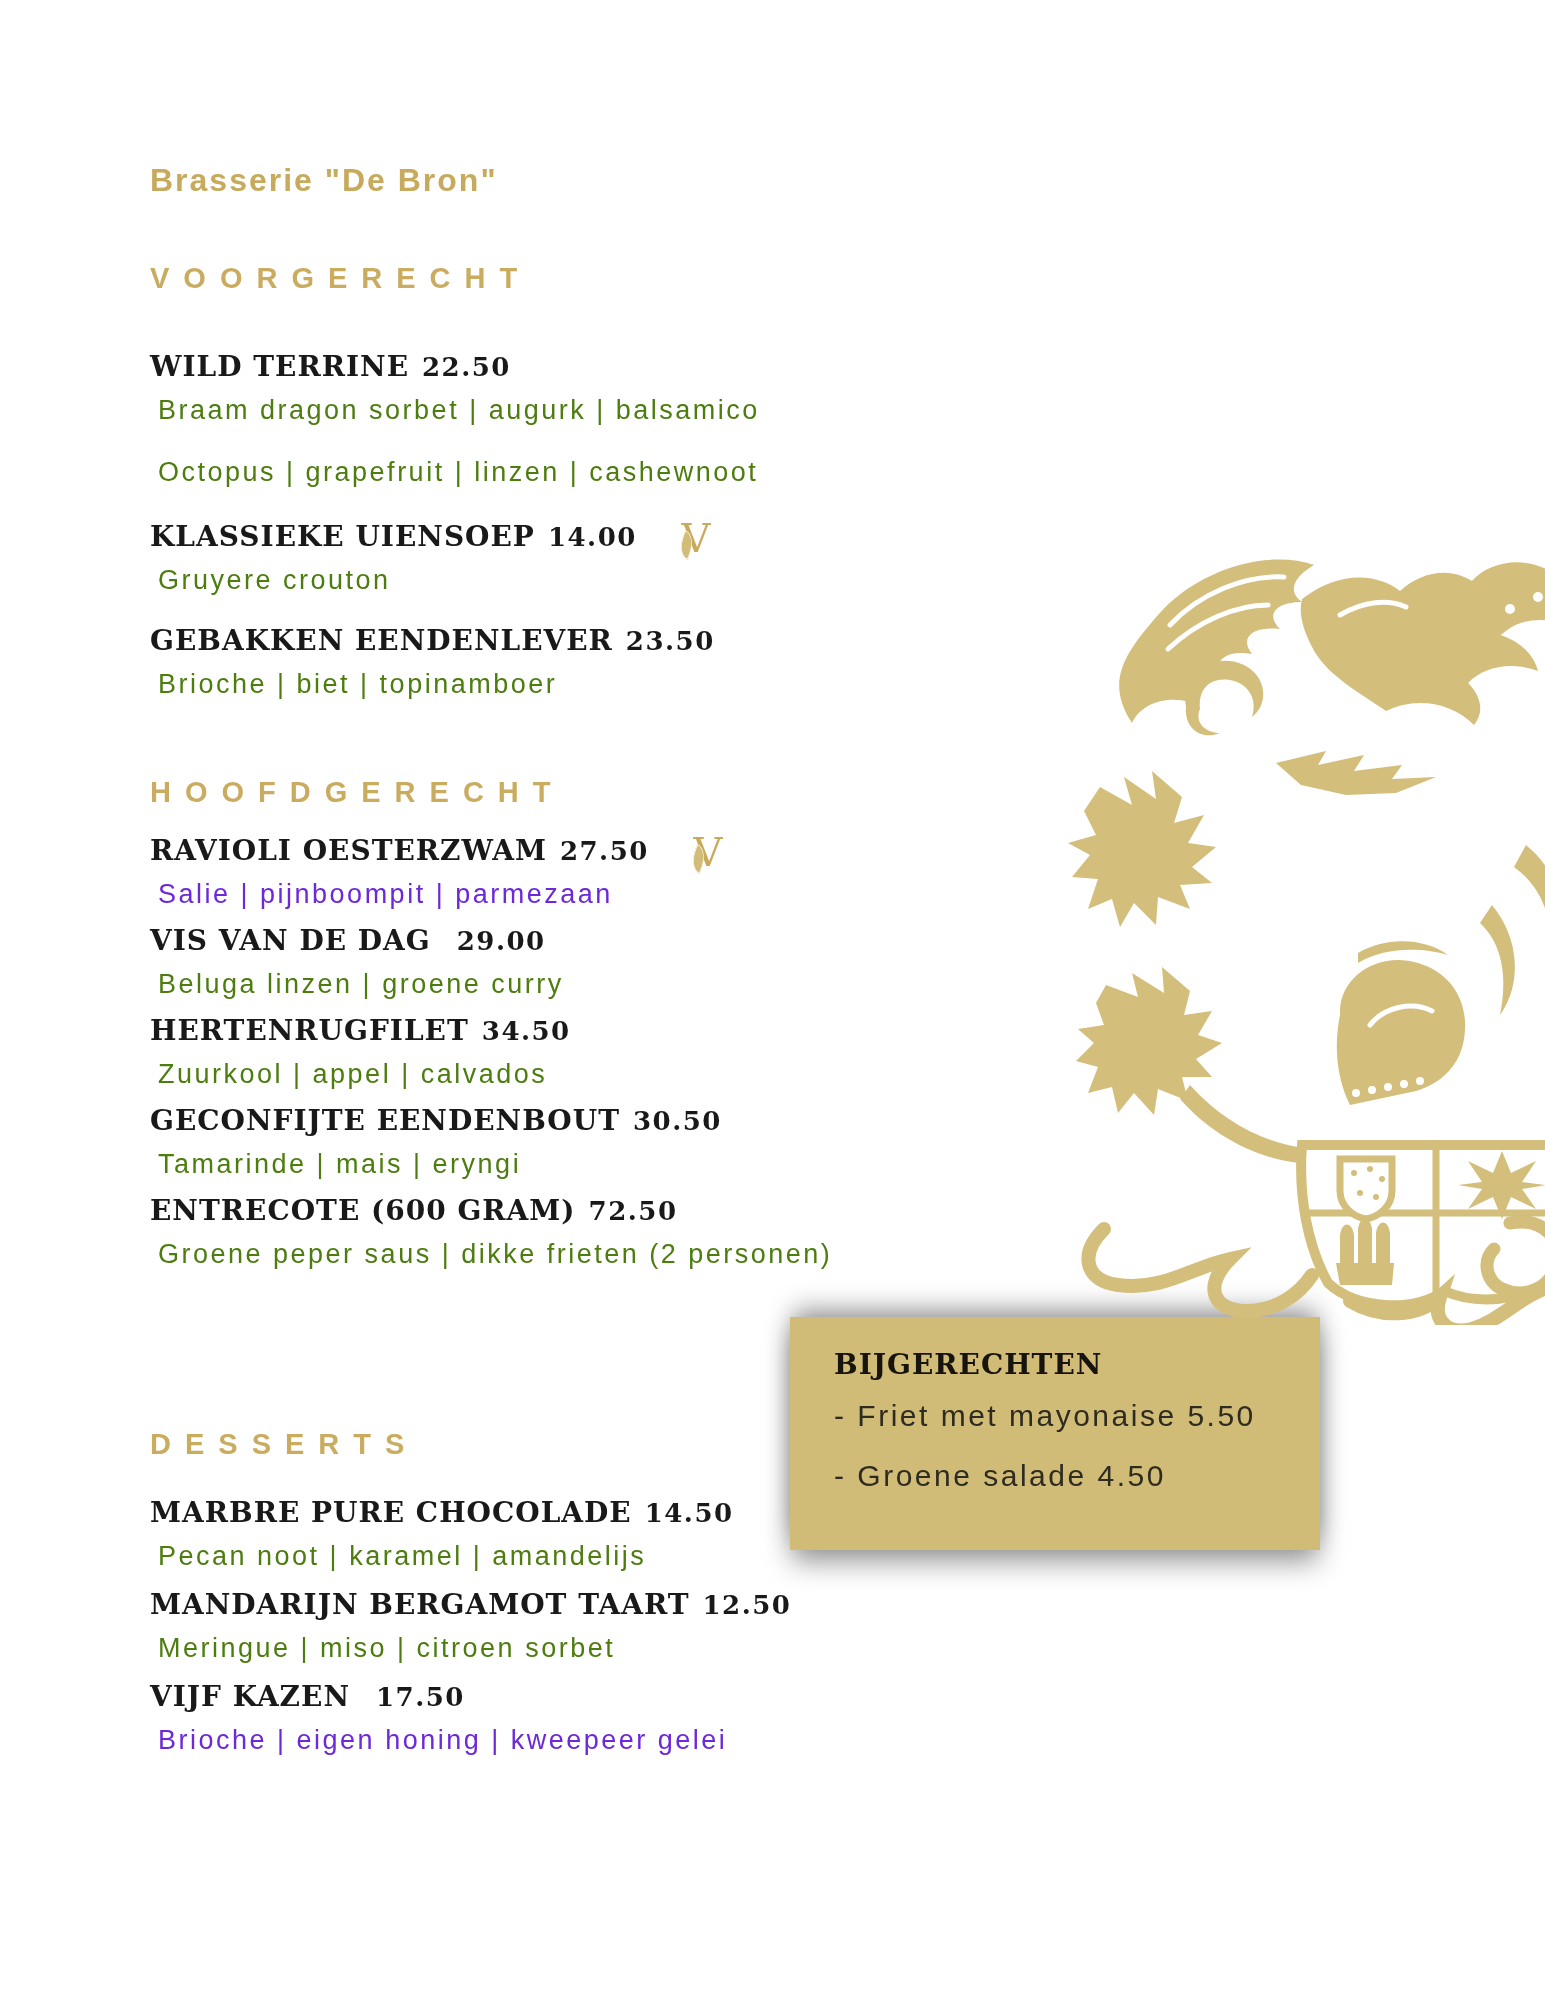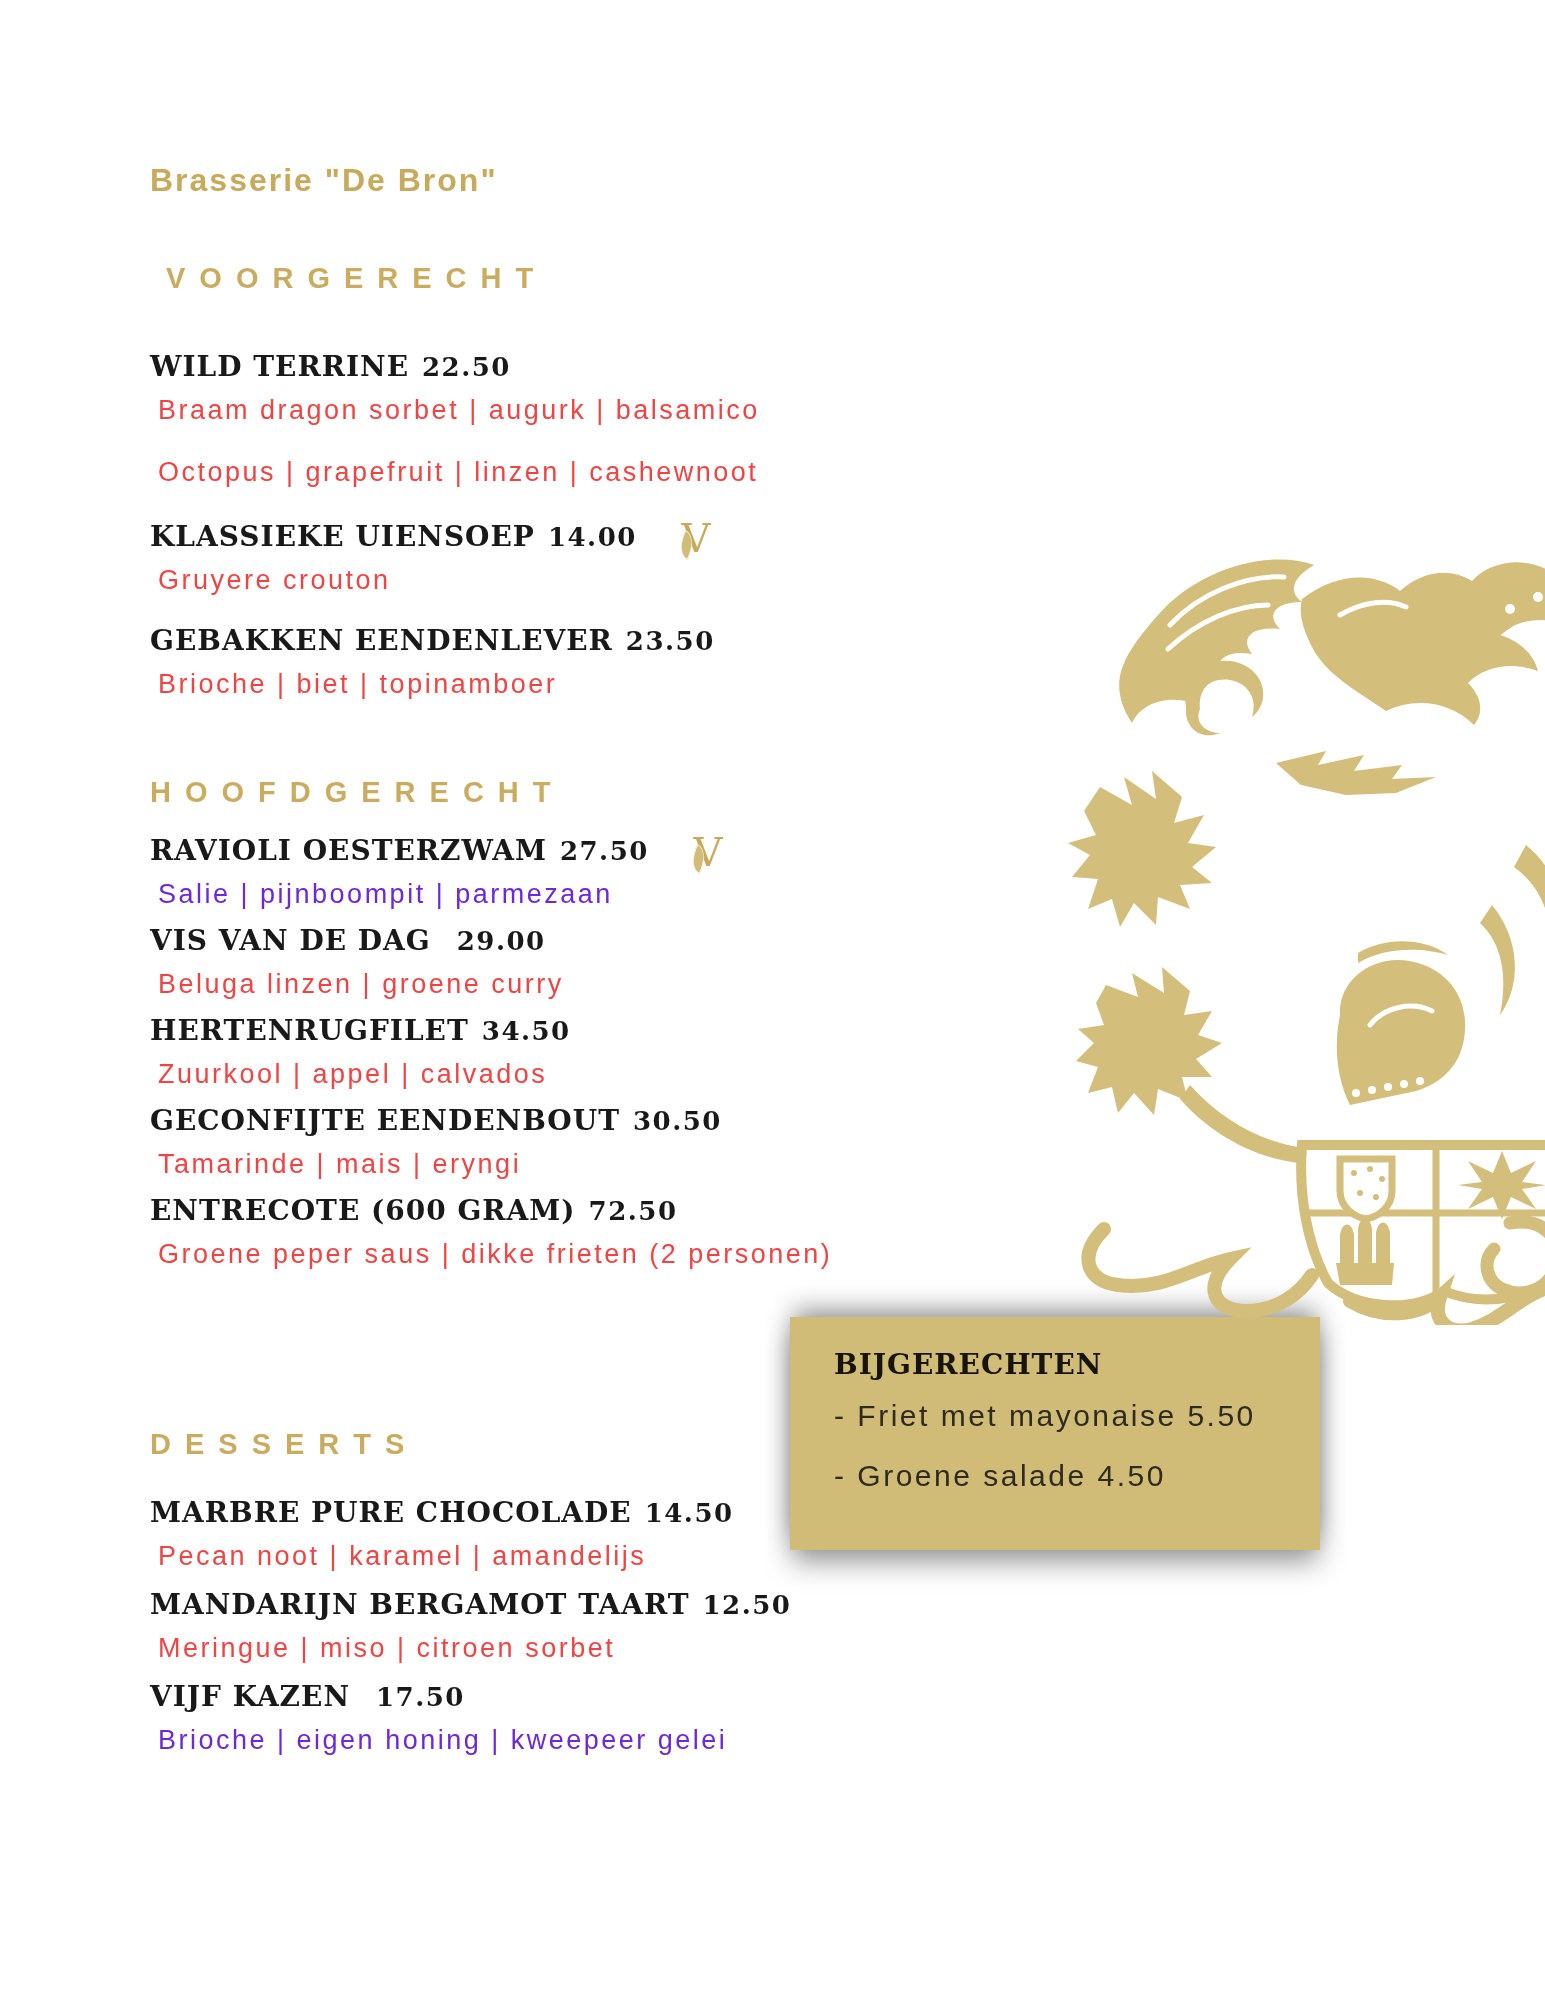--- a/index.html
+++ b/index.html
@@ -10,35 +10,35 @@
   }
   .menu{position:absolute;left:150px;top:160px;width:920px;}
   h1.title{
     margin:0;font-size:32px;line-height:40px;font-weight:700;
     letter-spacing:2px;color:#C7AA5C;white-space:nowrap;
   }
   .section-label{
     margin:0;font-size:29px;line-height:40px;font-weight:700;
     letter-spacing:14px;color:#C9AC60;white-space:nowrap;
   }
-  .section--voorgerecht .section-label{margin:58px 16px 48px;}
+  .section--voorgerecht .section-label{margin:58px 0 48px;}
   .section--hoofdgerecht .section-label{margin:66px 0 14px;}
   .section--desserts .section-label{margin:148px 0 28px;}
   .item{white-space:nowrap;}
   .section--voorgerecht .item{margin-bottom:18px;}
   .section--hoofdgerecht .item{margin-bottom:4px;}
   .section--desserts .item{margin-bottom:6px;}
   .item-name{
     font-family:"DejaVu Serif", serif;font-weight:700;color:#191919;
     font-size:28px;line-height:42px;letter-spacing:1px;
   }
   .item-name .price{margin-left:13px;font-size:26px;letter-spacing:1.5px;}
   .item-name.wide-gap .price{margin-left:26px;}
   .item-desc{
-    font-size:27px;line-height:44px;font-weight:300;color:#ef4444;
+    font-size:27px;line-height:44px;font-weight:300;color:#4d7c0f;
     letter-spacing:2.5px;padding-left:8px;
   }
   .item-desc.muted{color:#6d28d9;font-weight:200;}
   .vmark{
     position:relative;display:inline-block;margin-left:34px;
     font-family:"DejaVu Serif", serif;font-weight:400;
     font-size:40px;line-height:40px;color:#C9A95B;
     transform:translateY(6px);
   }
   .vmark::after{

